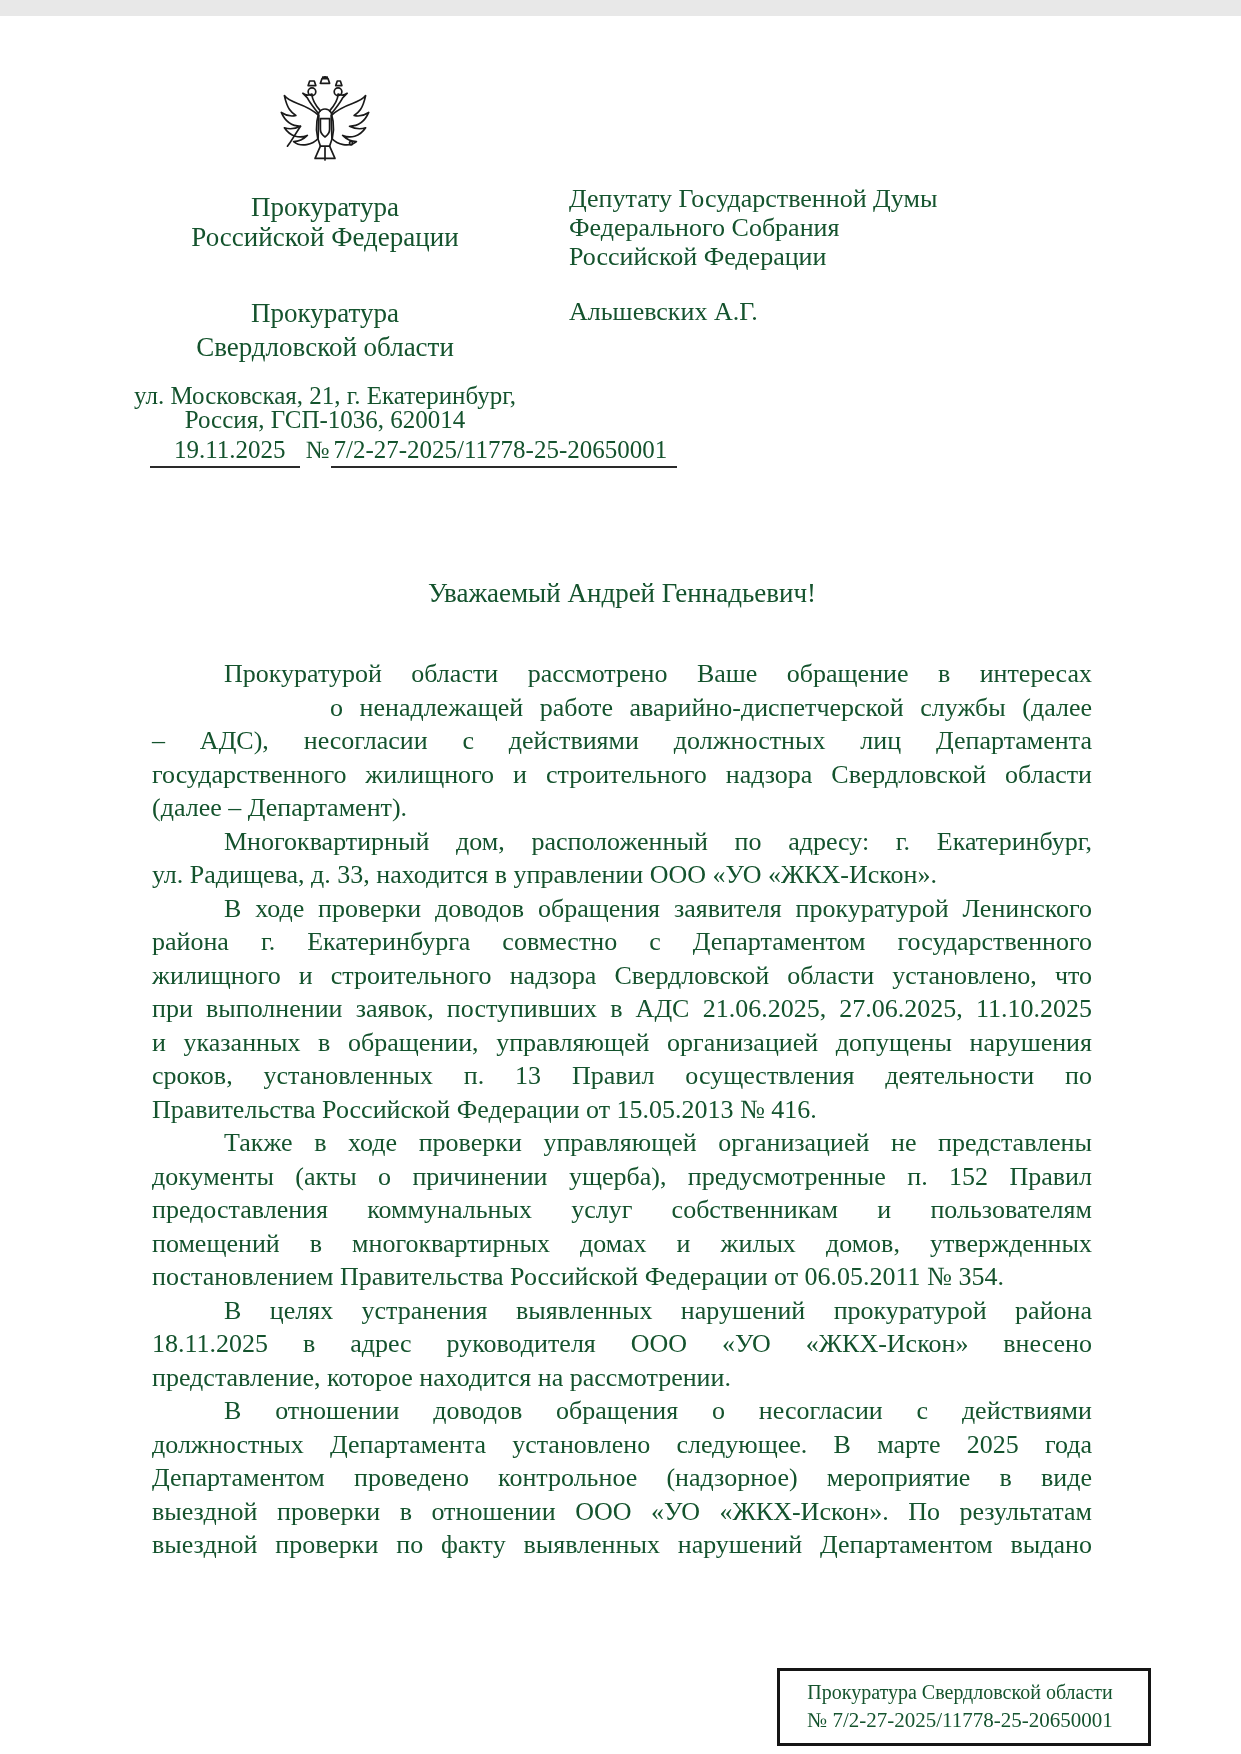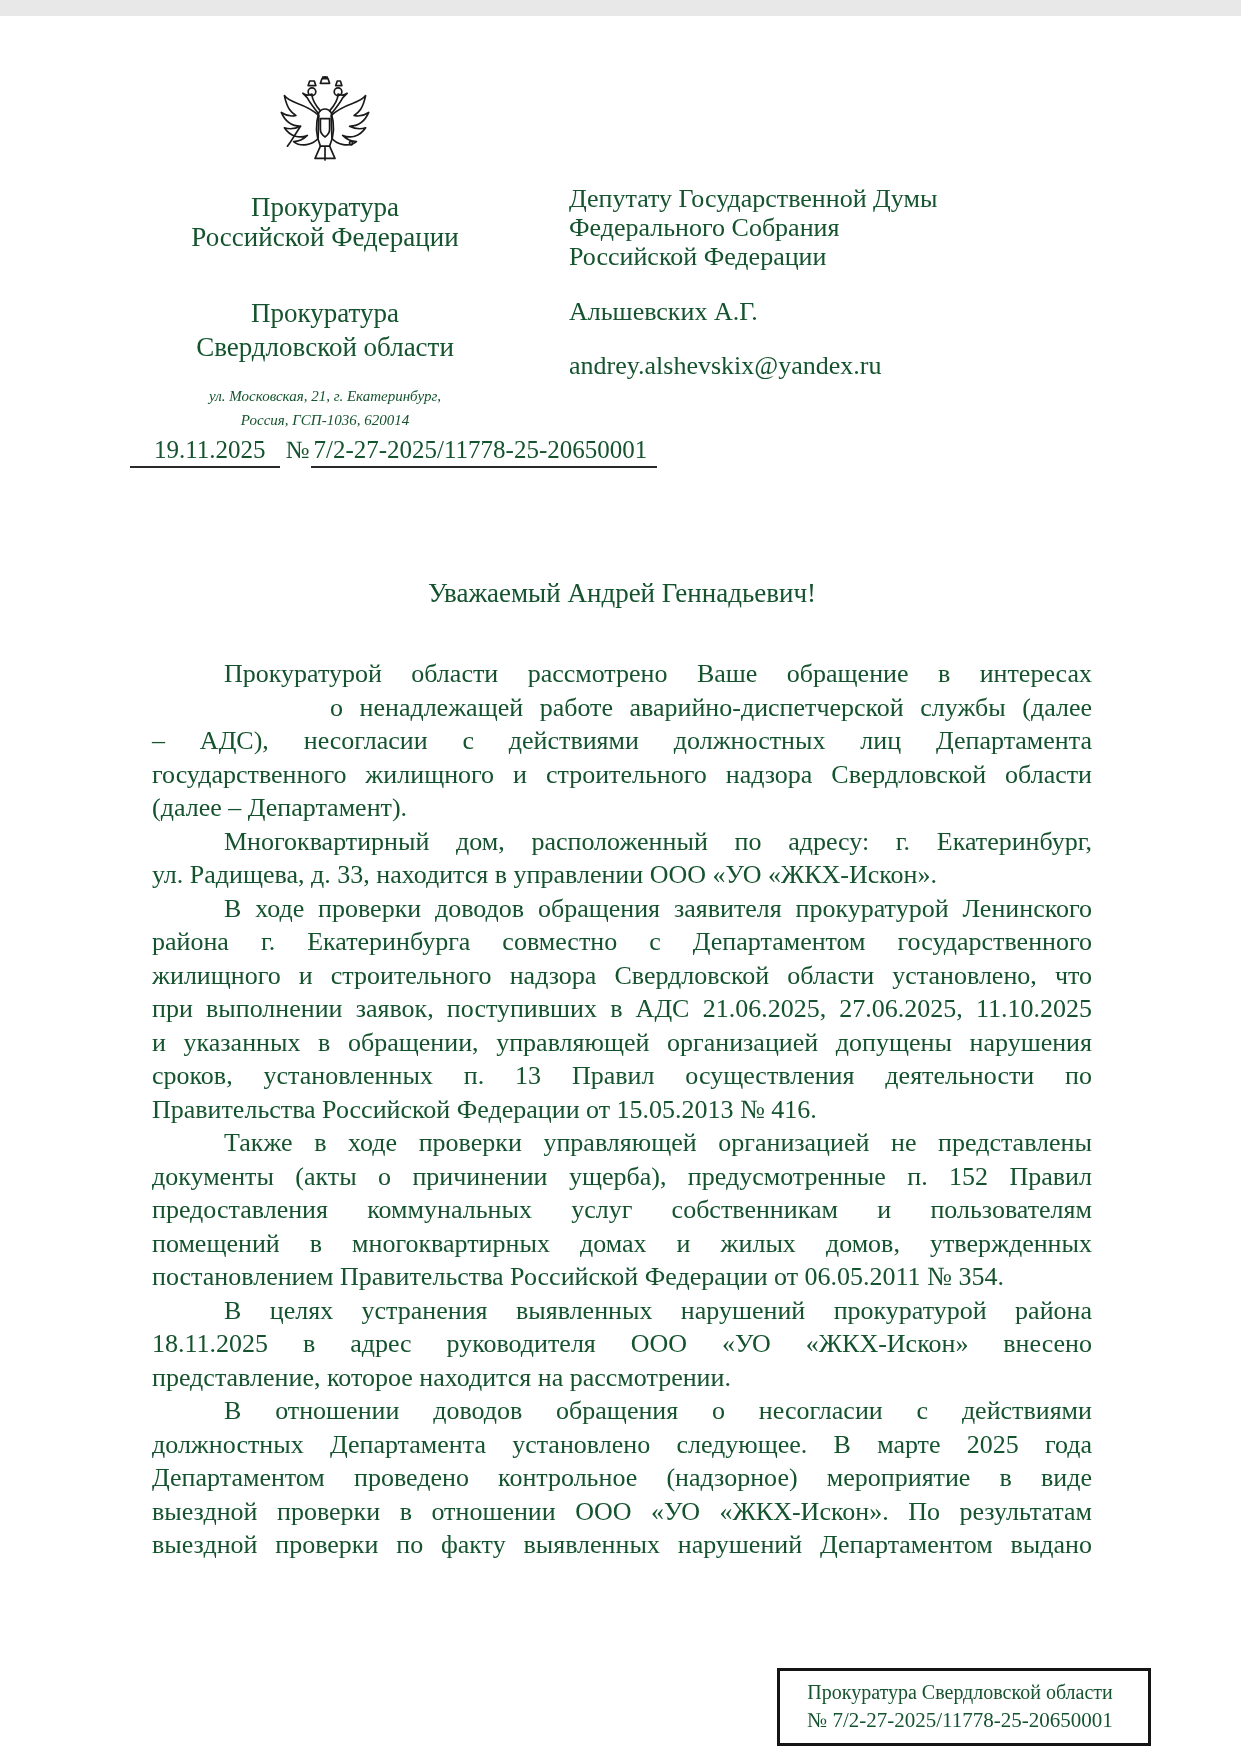--- a/index.html
+++ b/index.html
@@ -7,23 +7,23 @@
     position:relative; width:1241px; height:1754px; margin:16px auto;
     background:#ffffff; color:#14532d;
     font-family:"Liberation Serif", "DejaVu Serif", serif;
     overflow:hidden;
   }
   
   .hdr-left { position:absolute; left:108px; top:60px; width:434px; text-align:center; }
   .emblem { width:92px; height:102px; margin:0 auto; display:block; }
   .org-main { margin-top:14px; font-size:27px; line-height:30px; }
   .org-region { margin-top:44px; font-size:27px; line-height:34px; }
-  .org-addr { margin-top:20px; font-size:15px; line-height:24px;font-style:italic; }
+  .org-addr { margin-top:20px; font-size:25px; line-height:24px; }
   
-  .date-line { position:absolute; left:130px; top:420px; font-size:25px; white-space:nowrap; }
+  .date-line { position:absolute; left:150px; top:420px; font-size:25px; white-space:nowrap; }
   .date-line .u { border-bottom:2px solid #2a2a2a; display:inline-block; }
   .u-date { padding:0 14px 2px 24px; }
   .u-num  { padding:0 10px 2px 2px; }
   .nosign { padding:0 2px 0 6px; }
   
   .hdr-right { position:absolute; left:569px; top:168px; width:520px; font-size:26px; }
   .recipient { line-height:29px; }
   .recipient-name { margin-top:26px; }
   .recipient-email { margin-top:24px; }
   
@@ -92,21 +92,20 @@
     <span class="u u-date">19.11.2025</span><span class="nosign">№</span><span class="u u-num">7/2-27-2025/11778-25-20650001</span>
   </div>
 
   <div class="hdr-right">
     <div class="recipient">
       <div>Депутату Государственной Думы</div>
       <div>Федерального Собрания</div>
       <div>Российской Федерации</div>
     </div>
     <div class="recipient-name">Альшевских А.Г.</div>
-    <div class="recipient-email">andrey.alshevskix@yandex.ru</div>
   </div>
 
   <div class="salutation">Уважаемый Андрей Геннадьевич!</div>
 
   <div class="body-text">
       <div class="ln first">Прокуратурой  области  рассмотрено  Ваше  обращение  в  интересах</div>
       <div class="ln gap">о ненадлежащей работе аварийно-диспетчерской службы (далее</div>
       <div class="ln">–  АДС),  несогласии  с  действиями  должностных  лиц  Департамента</div>
       <div class="ln">государственного жилищного и строительного надзора Свердловской области</div>
       <div class="ln last">(далее – Департамент).</div>

